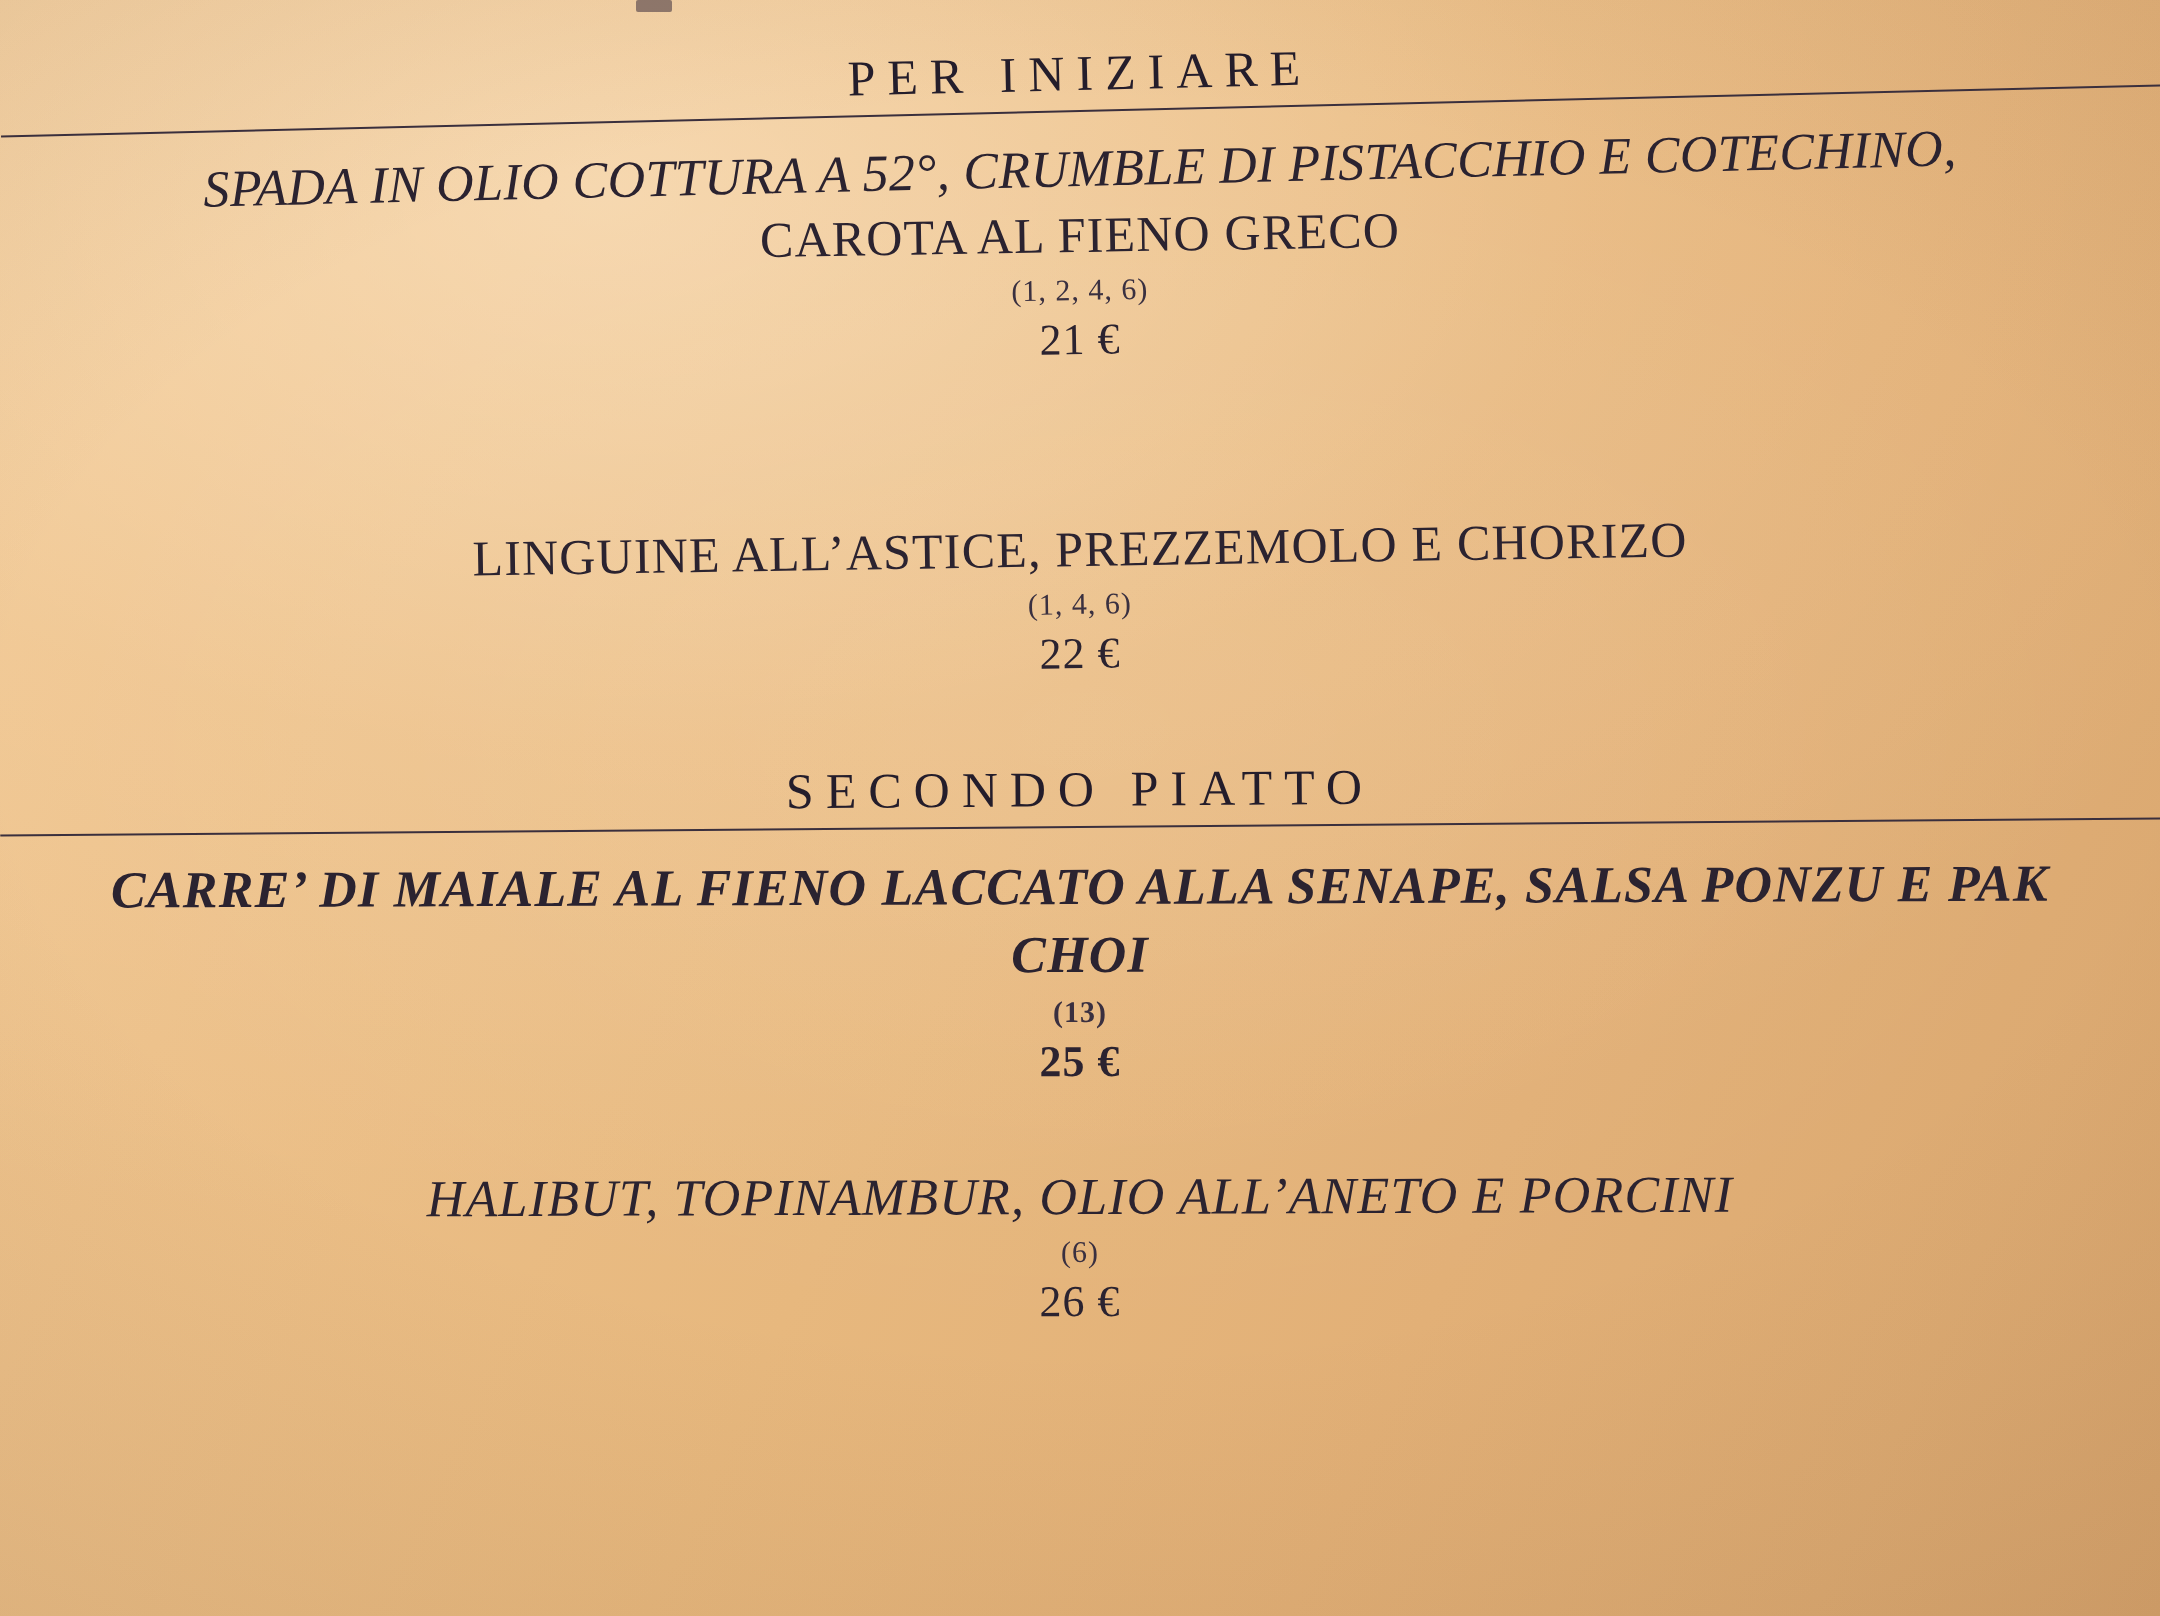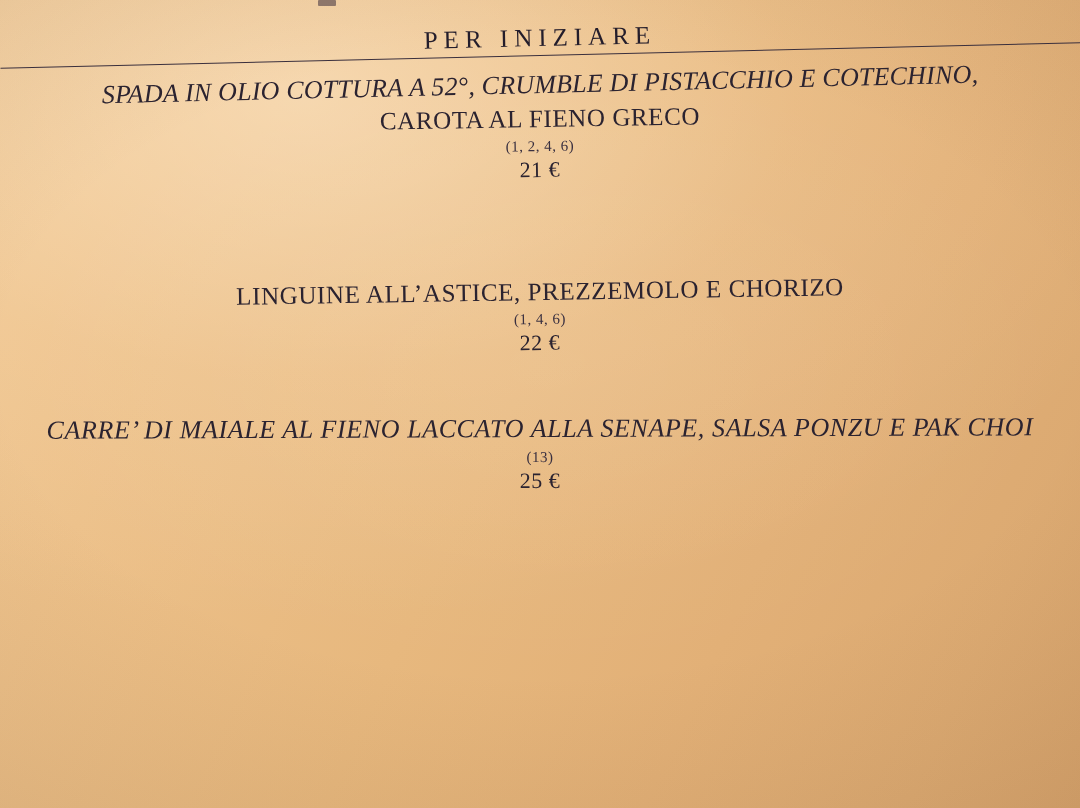--- a/index.html
+++ b/index.html
@@ -123,32 +123,40 @@
       <div class="allergens skew-2">(1, 2, 4, 6)</div>
       <div class="price skew-2">21 €</div>
     </div>
 
     <div class="gap-dish"></div>
 
 
     <div class="gap-section"></div>
 
 
-    <div class="dish" style="margin-top:20px;">
+    <div class="dish" style="margin-top:4px;">
       <div class="dish-line skew-2">LINGUINE ALL’ASTICE, PREZZEMOLO E CHORIZO</div>
       <div class="allergens skew-2">(1, 4, 6)</div>
       <div class="price skew-2">22 €</div>
     </div>
 
     <div class="gap-section"></div>
 
+    <div class="section-head-wrap">
+      <span class="section-head skew-3">SECONDO PIATTO</span>
+    </div>
 
-    <div class="dish" style="margin-top:14px;">
+    <div class="dish" style="margin-top:14px;font-weight:bold;">
       <div class="dish-line italic skew-0" style="font-size:26px;">CARRE’ DI MAIALE AL FIENO LACCATO ALLA SENAPE, SALSA PONZU E PAK CHOI</div>
       <div class="allergens skew-0">(13)</div>
       <div class="price skew-0">25 €</div>
     </div>
 
     <div class="gap-dish" style="height:38px;"></div>
 
+    <div class="dish">
+      <div class="dish-line italic skew-0" style="font-size:26px;">HALIBUT, TOPINAMBUR, OLIO ALL’ANETO E PORCINI</div>
+      <div class="allergens skew-0">(6)</div>
+      <div class="price skew-0">26 €</div>
+    </div>
 
   </div>
 </div>
 
 </body></html>

